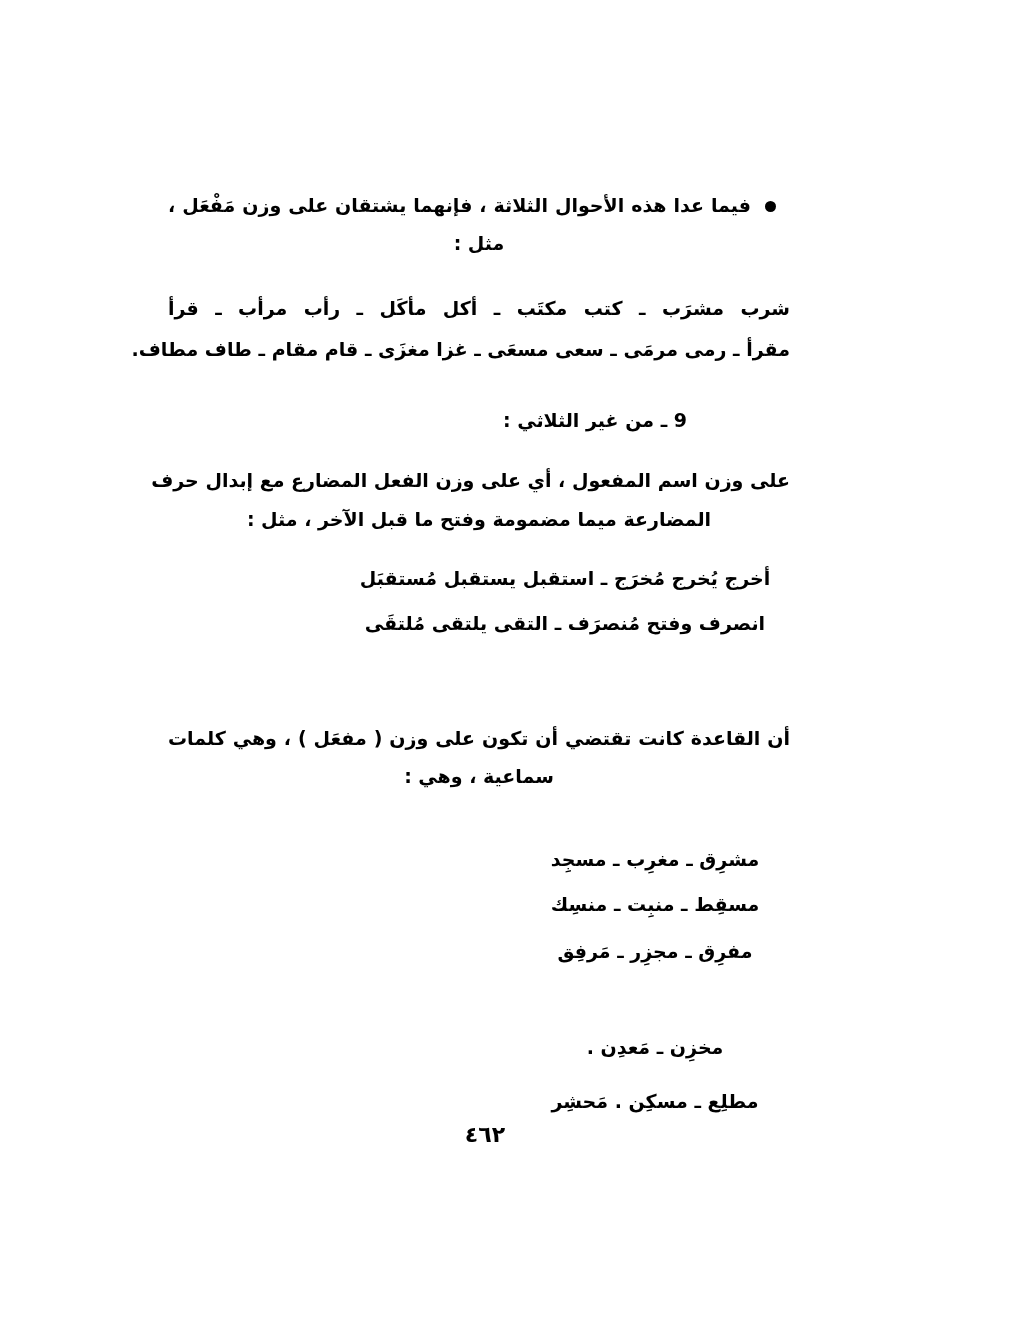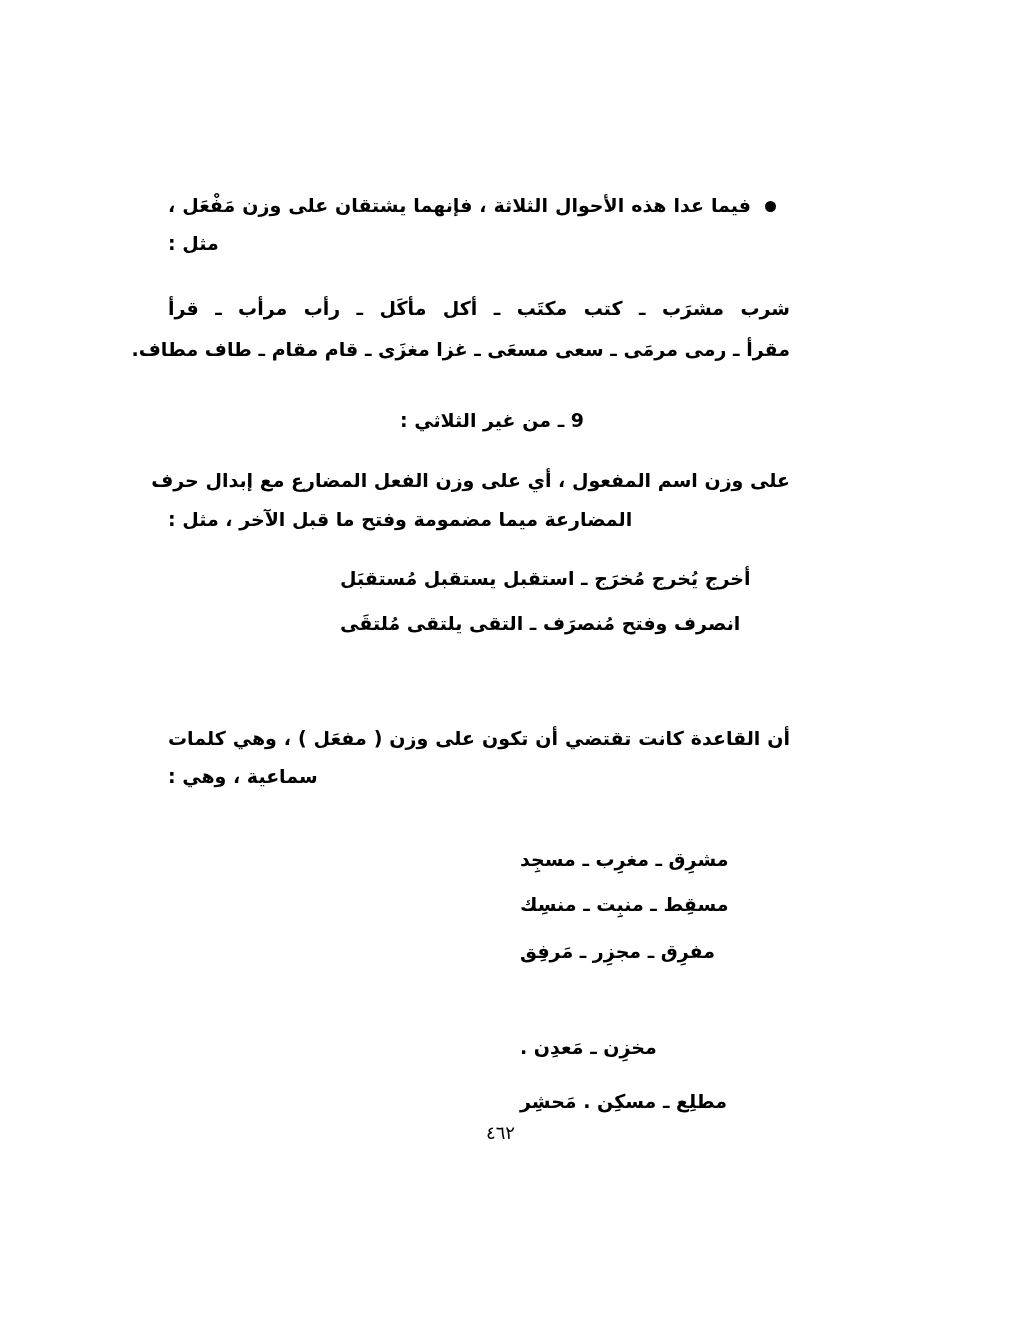--- a/index.html
+++ b/index.html
@@ -16,21 +16,21 @@
       font-family: "DejaVu Sans", sans-serif;
     }
     .page {
       position: absolute;
       left: 0; top: 0;
       width: 1020px; height: 1049px;
     }
     .line {
       position: absolute;
       direction: rtl;
-      text-align: left;
+      text-align: center;
       white-space: nowrap;
       font-size: 19px;
       line-height: 26px;
       font-weight: bold;
     }
     .justify {
       text-align: justify;
       text-align-last: justify;
     }
     .bullet {
@@ -39,23 +39,23 @@
       border-radius: 50%;
       background: #000;
       margin-left: 14px;
       vertical-align: middle;
     }
     .heading { font-weight: bold; }
     .page-number {
       position: absolute;
       left: 455px; top: 1122px;
       width: 60px;
-      text-align: right;
-      font-size: 18px;
-      font-weight: normal;
+      text-align: center;
+      font-size: 22px;
+      font-weight: bold;
       direction: rtl;
     }
   </style>
 </head>
 <body>
 
 <div class="page">
 
   <div class="line justify" style="left:168px; top:192px; width:608px;">
     <span class="bullet"></span><span>فيما عدا هذه الأحوال الثلاثة ، فإنهما يشتقان على وزن مَفْعَل ،</span>

